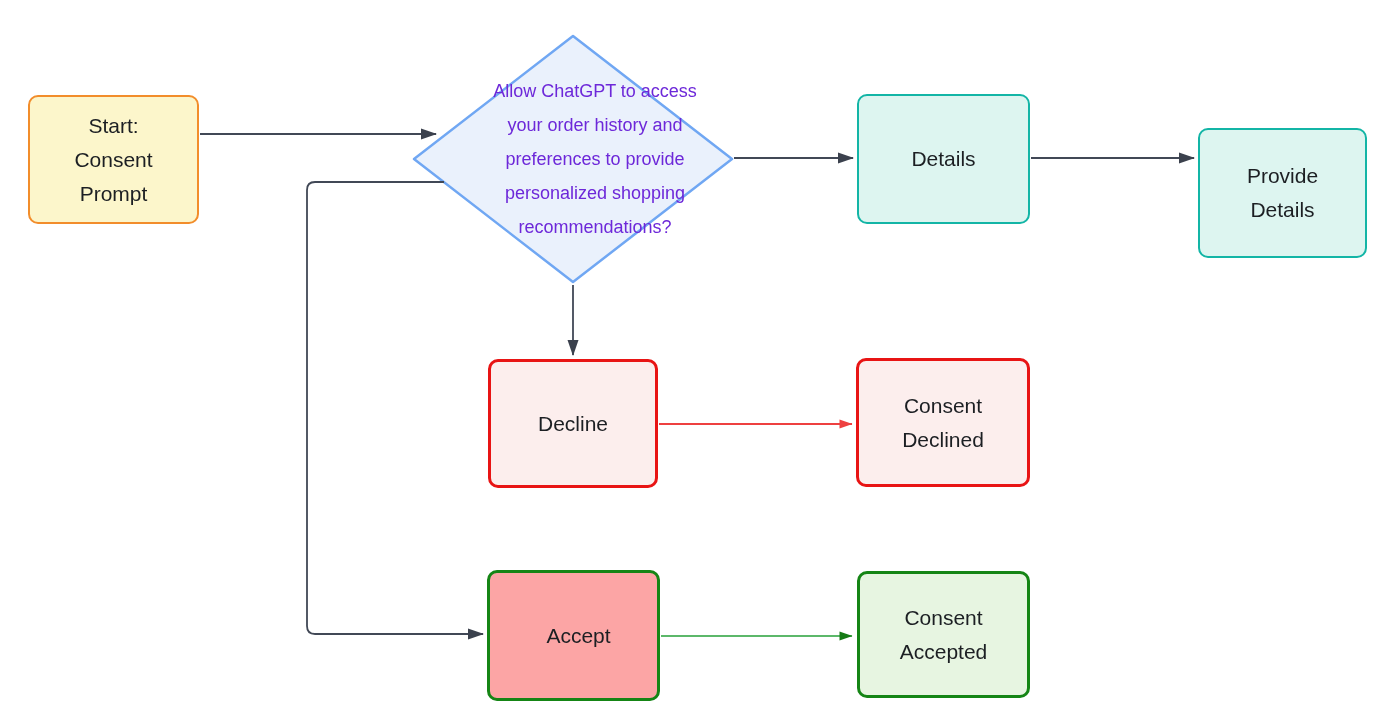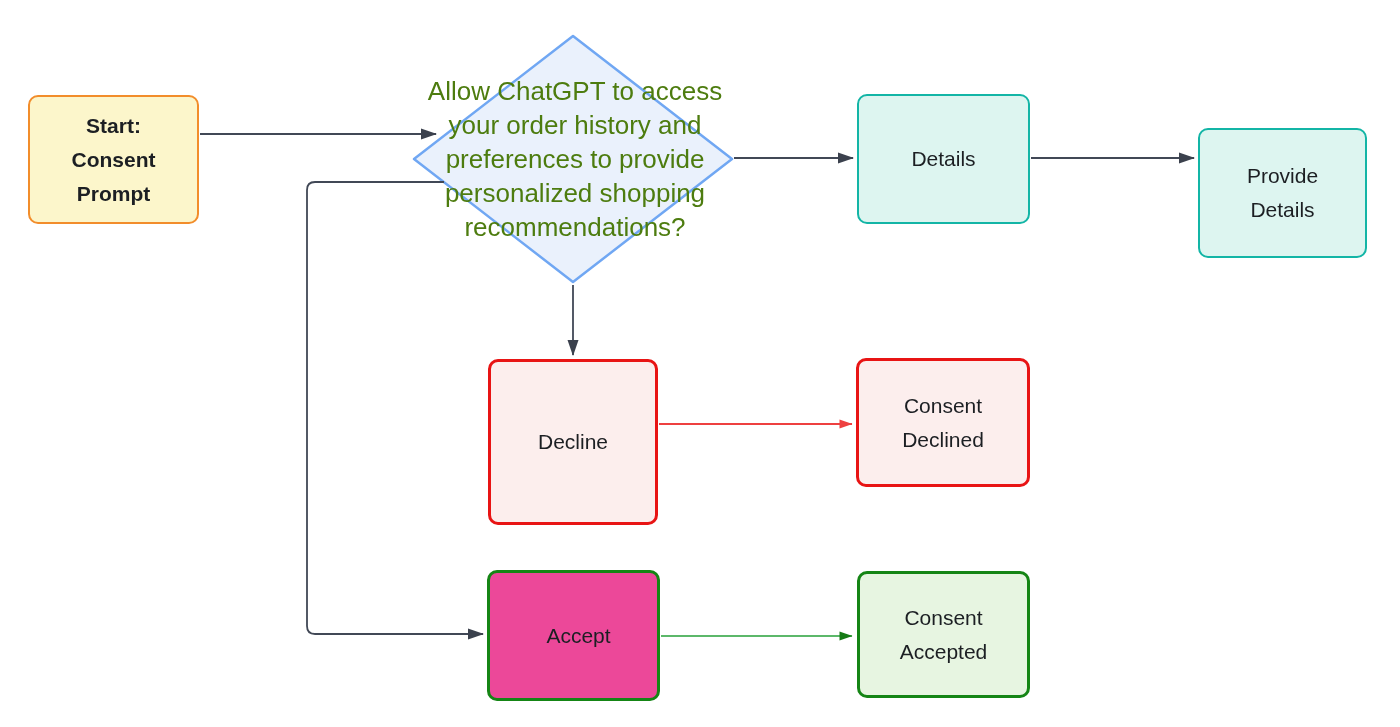--- a/index.html
+++ b/index.html
@@ -32,42 +32,42 @@
     white-space: pre-line;
     border: 2.5px solid #000;
     border-radius: 10px;
     font-size: 21px;
     line-height: 34px;
     color: #1c1f23;
   }
   .thin  { border-width: 2px; }
   .thick { border-width: 3px; }
 
-  .n-start    { left: 28px;   top: 95px;  width: 171px; height: 129px; font-weight: bold; }
+  .n-start    { left: 28px;   top: 95px;  width: 171px; height: 129px; }
   .n-details  { left: 857px;  top: 94px;  width: 173px; height: 130px; }
   .n-provide  { left: 1198px; top: 94px;  width: 169px; height: 130px; }
-  .n-decline  { left: 488px;  top: 359px; width: 170px; height: 166px; }
+  .n-decline  { left: 488px;  top: 359px; width: 170px; height: 129px; }
   .n-declined { left: 856px;  top: 358px; width: 174px; height: 129px; }
   .n-accept   { left: 487px;  top: 570px; width: 173px; height: 131px; }
   .n-accepted { left: 857px;  top: 571px; width: 173px; height: 127px; }
 
   .decision-label {
     position: absolute;
-    left: 420px;
+    left: 440px;
     top: 74px;
     width: 310px;
     height: 170px;
     display: flex;
     align-items: center;
     justify-content: center;
     text-align: center;
     white-space: pre-line;
-    font-size: 26px;
+    font-size: 18px;
     line-height: 34px;
-    color: #4d7c0f;
+    color: #6d28d9;
   }
 </style>
 </head>
 <body>
 
 <div class="canvas" style="background-color: rgb(255, 255, 255); color: rgb(28, 31, 35);">
 
   <svg class="layer" viewBox="0 0 1400 727">
     <defs>
       <marker id="ah-dark" markerUnits="userSpaceOnUse" markerWidth="18" markerHeight="13" refX="16" refY="6.5" orient="auto">
@@ -111,18 +111,18 @@
   <div class="node thin n-details" style="background-color: rgb(221, 245, 240); border-color: rgb(19, 181, 166);">Details</div>
 
   <div class="node thin n-provide" style="background-color: rgb(221, 245, 240); border-color: rgb(19, 181, 166); margin-top: 34px;">Provide
 Details</div>
 
   <div class="node thick n-decline" style="background-color: rgb(252, 238, 237); border-color: rgb(232, 20, 20);">Decline</div>
 
   <div class="node thick n-declined" style="background-color: rgb(252, 238, 237); border-color: rgb(232, 20, 20);">Consent
 Declined</div>
 
-  <div class="node thick n-accept" style="background-color: #ec4899; border-color: rgb(21, 133, 21); padding-left: 10px;">Accept</div>
+  <div class="node thick n-accept" style="background-color: #fca5a5; border-color: rgb(21, 133, 21); padding-left: 10px;">Accept</div>
 
   <div class="node thick n-accepted" style="background-color: rgb(231, 245, 225); border-color: rgb(21, 133, 21);">Consent
 Accepted</div>
 
 </div>
 
 </body></html>

